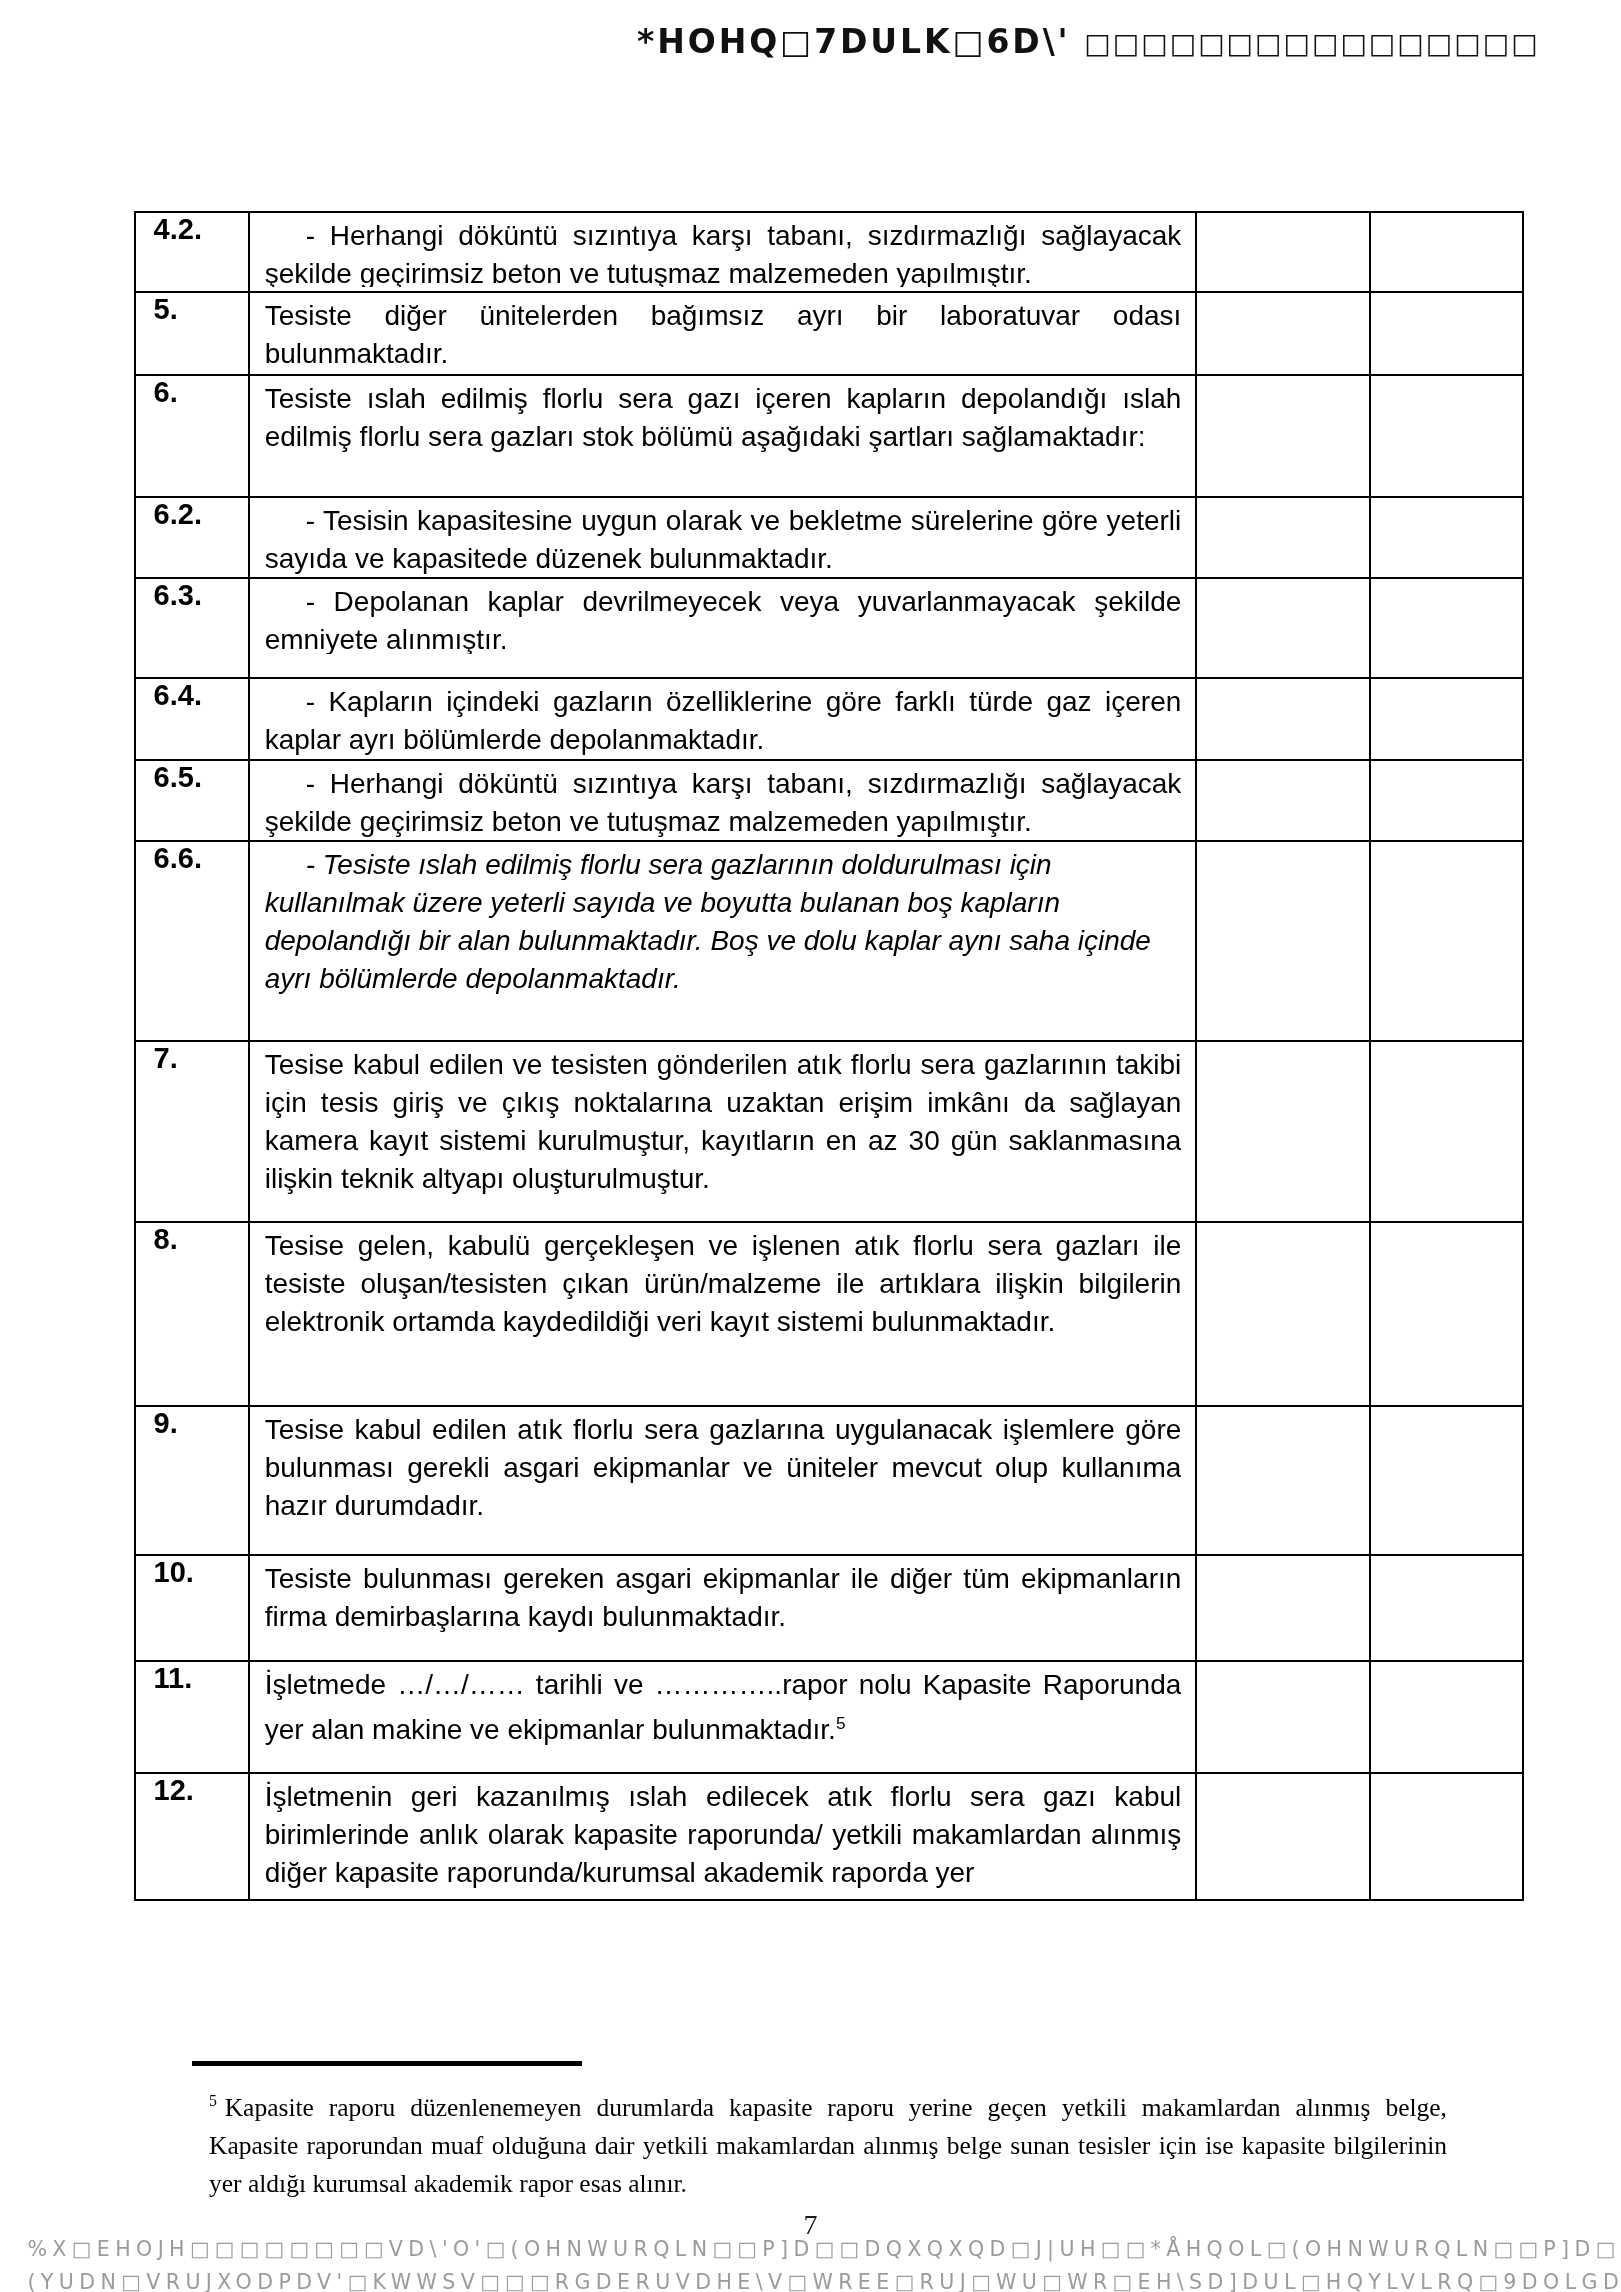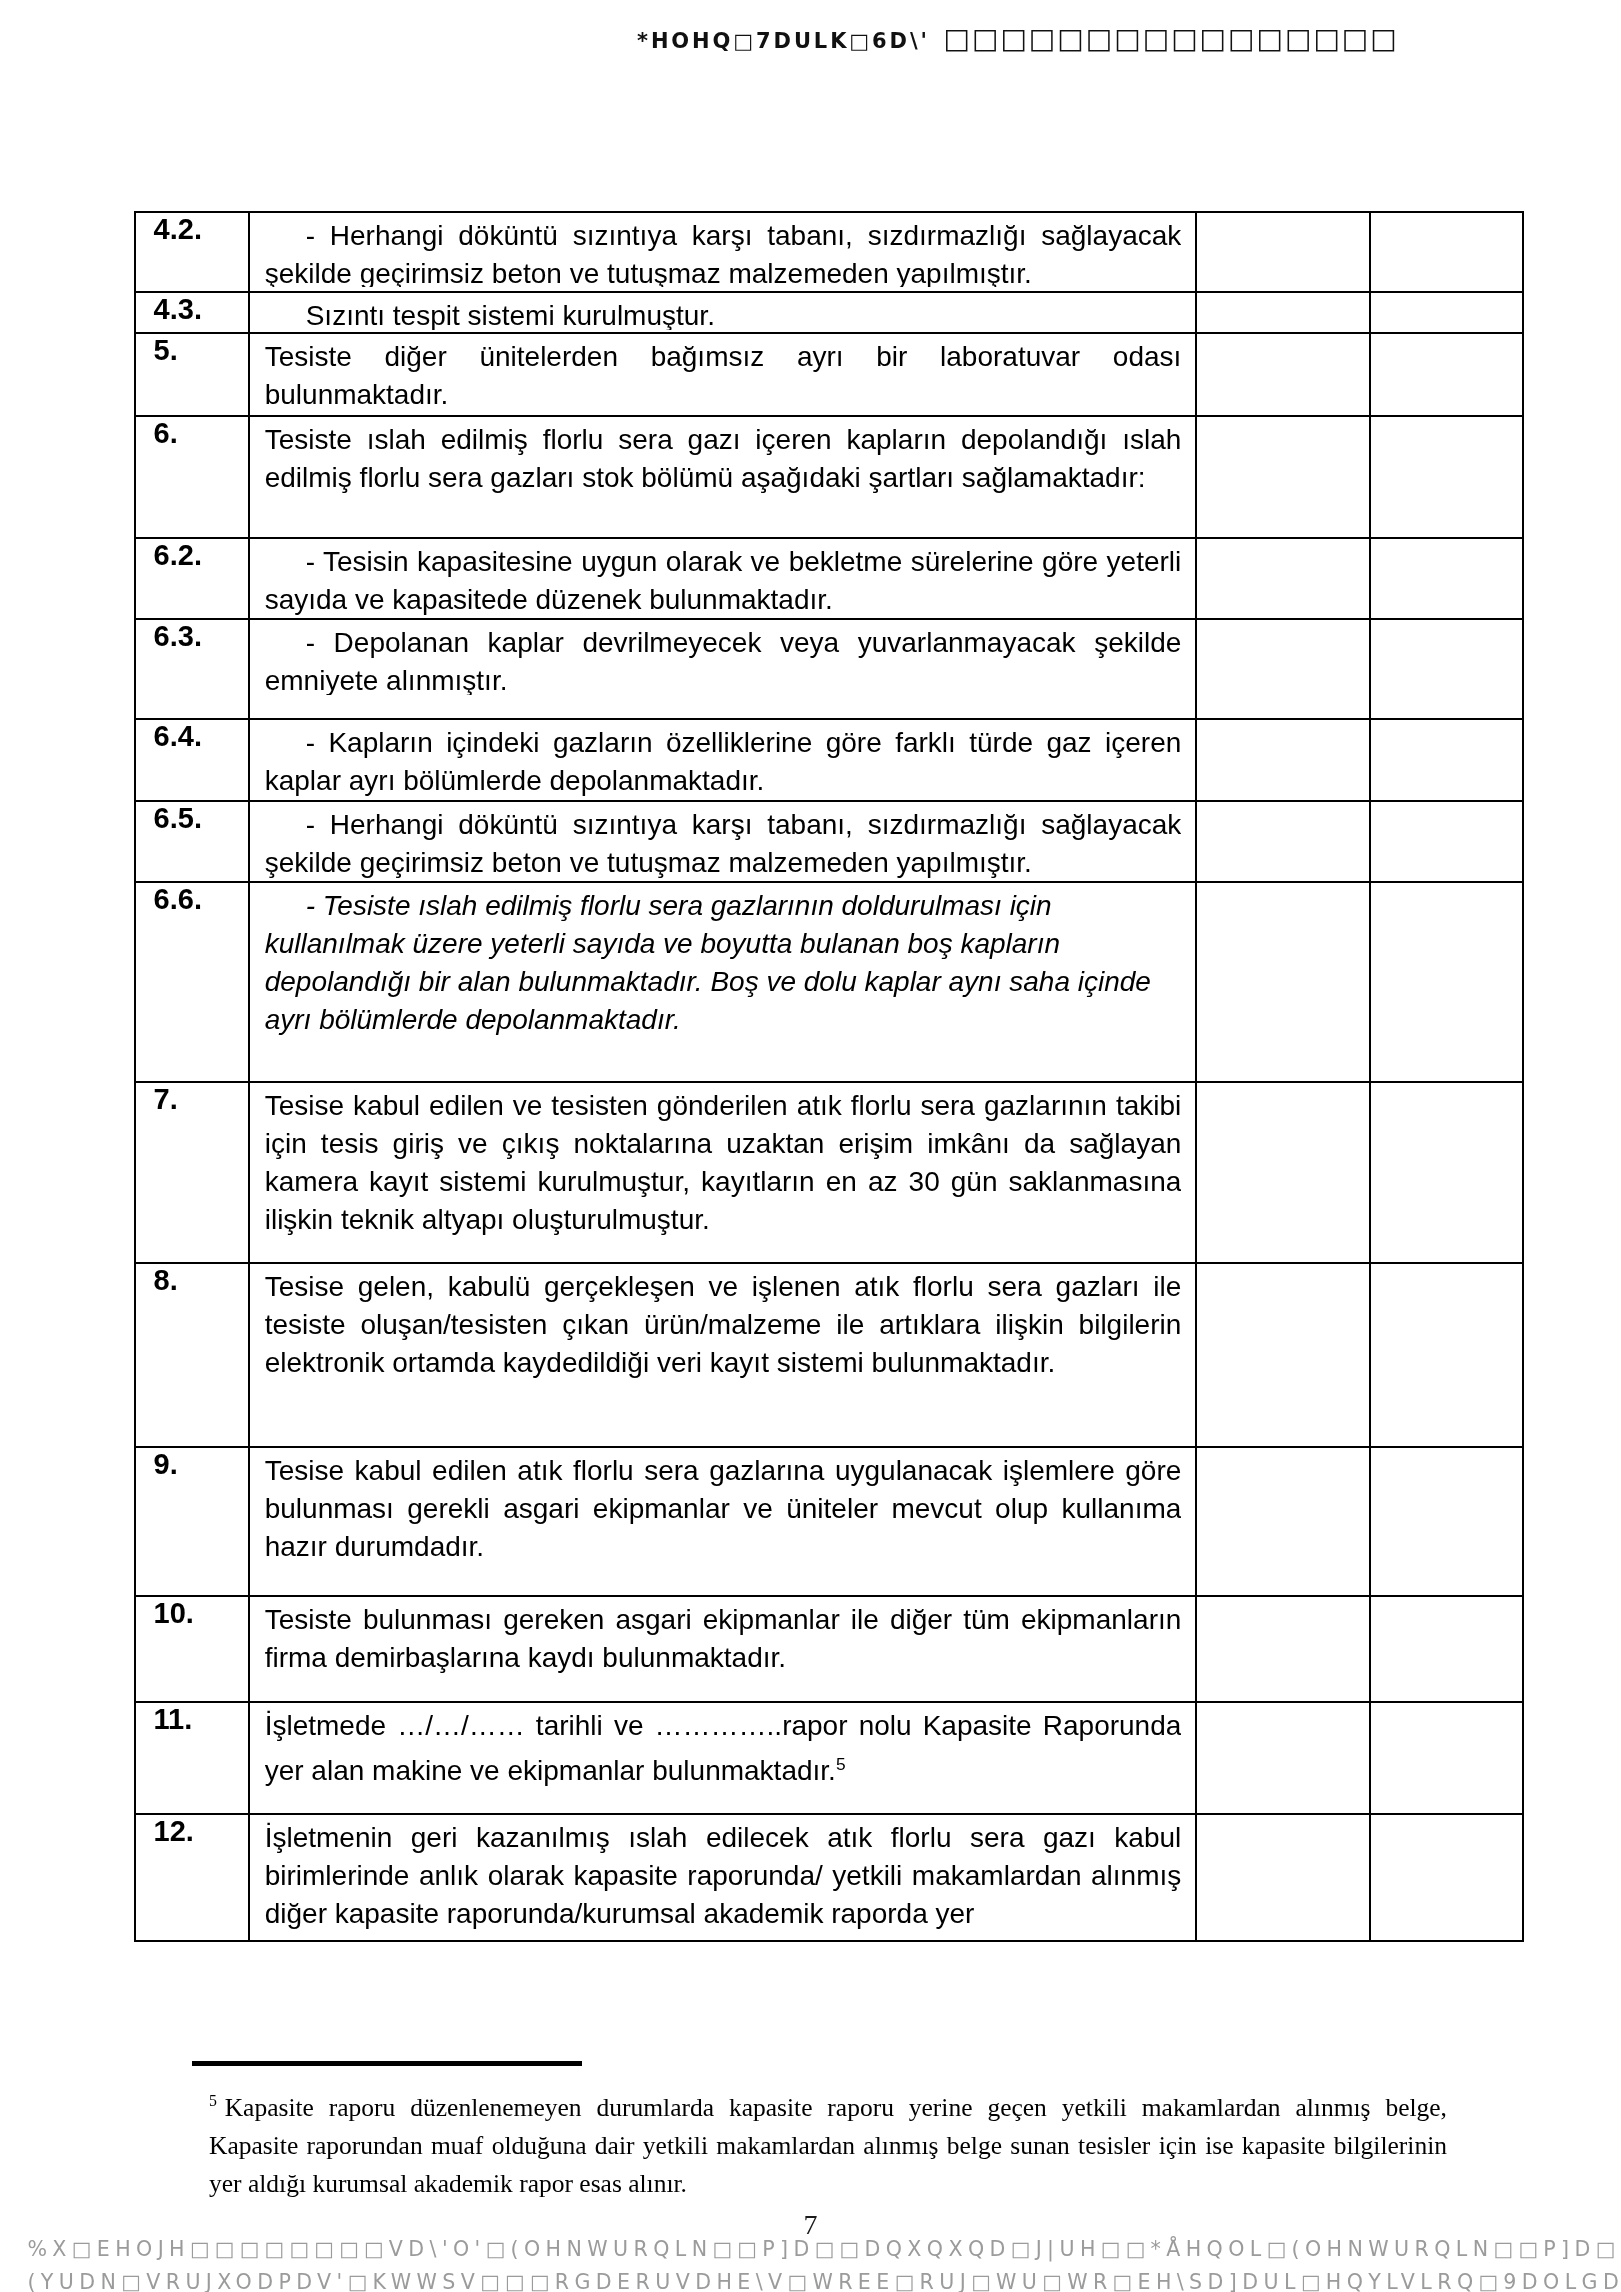--- a/index.html
+++ b/index.html
@@ -16,21 +16,21 @@
   
   .doc-header {
     position: absolute;
     top: 21.6px;
     left: 637px;
     white-space: nowrap;
     font-family: "DejaVu Sans", sans-serif;
     font-weight: bold;
     color: #111;
   }
-  .hdr-label { font-size: 21px; letter-spacing: 2.9px; }
+  .hdr-label { font-size: 33px; letter-spacing: 2.9px; }
   .hdr-boxes { font-size: 28px; letter-spacing: 2px; margin-left: 13.7px; }
 
   
   table.checklist {
     position: absolute;
     left: 134px;
     top: 211px;
     width: 1388px;
     border-collapse: collapse;
     table-layout: fixed;
@@ -124,28 +124,20 @@
     </colgroup>
     <tbody>
       <tr style="height:80px">
         <td class="num">4.2.</td>
         <td class="txt">
             <div class="clip indent" style="height:74px">- Herhangi döküntü sızıntıya karşı tabanı, sızdırmazlığı sağlayacak şekilde geçirimsiz beton ve tutuşmaz malzemeden yapılmıştır.</div>
           </td>
         <td class="chk"></td>
         <td class="chk"></td>
       </tr>
-      <tr style="height:41px">
-        <td class="num">4.3.</td>
-        <td class="txt">
-            <div class="clip indent" style="height:37px">Sızıntı tespit sistemi kurulmuştur.</div>
-          </td>
-        <td class="chk"></td>
-        <td class="chk"></td>
-      </tr>
       <tr style="height:83px">
         <td class="num">5.</td>
         <td class="txt">
             <div class="clip" style="height:78px">Tesiste diğer ünitelerden bağımsız ayrı bir laboratuvar odası bulunmaktadır.</div>
           </td>
         <td class="chk"></td>
         <td class="chk"></td>
       </tr>
       <tr style="height:122px">
         <td class="num">6.</td>

